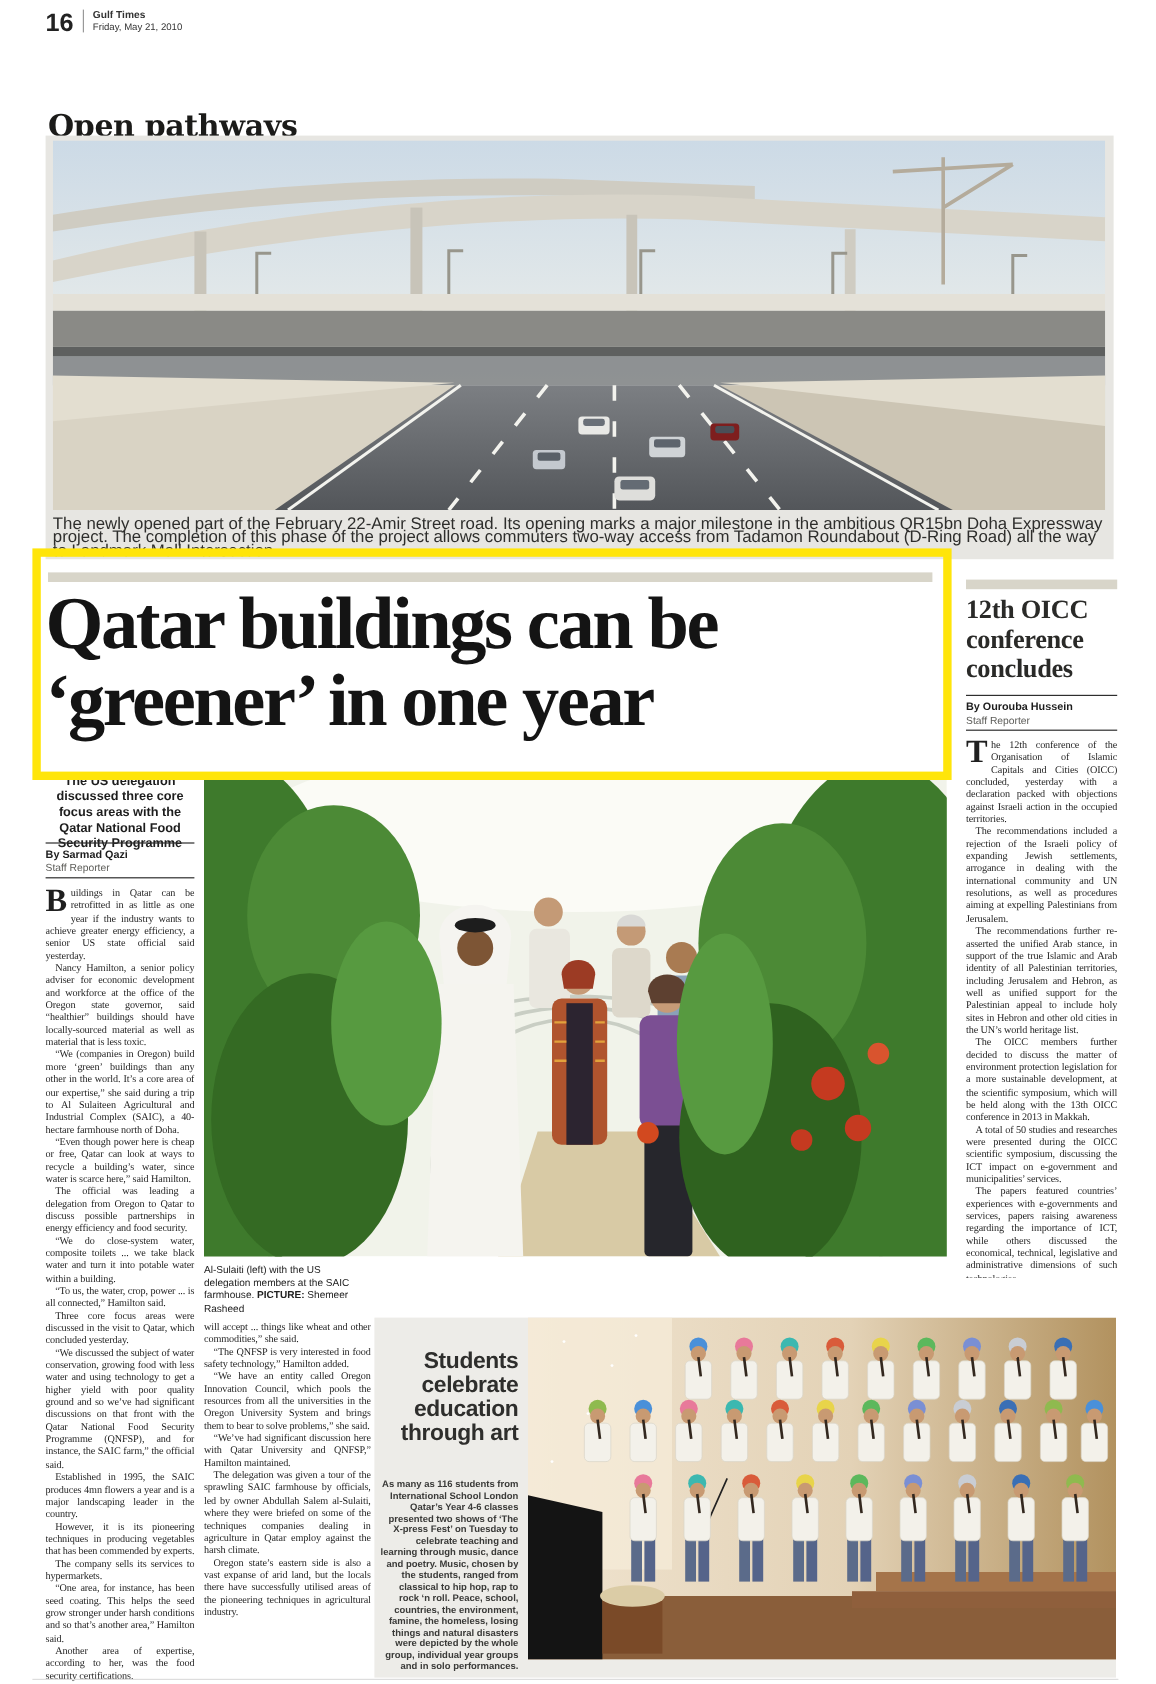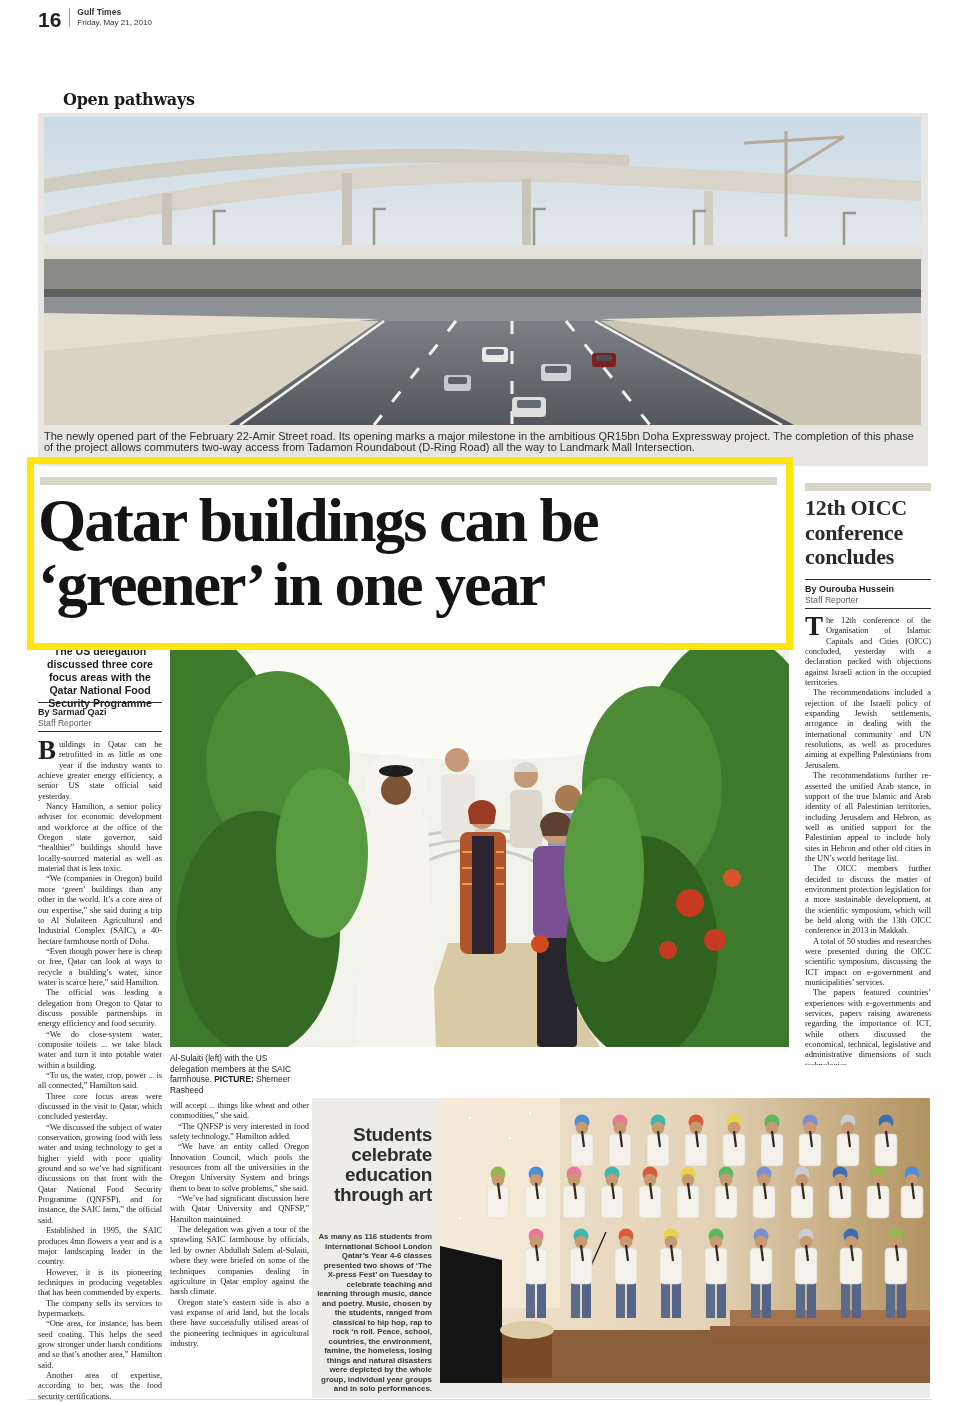--- a/index.html
+++ b/index.html
@@ -13,23 +13,23 @@
             border-left:1px solid #999;padding-left:7px;}
   .pubblock b{font-size:8.5px;}
   .banner{background:#b12b27;}
   .logo-circle{position:absolute;left:11px;top:6px;width:36px;height:36px;border-radius:50%;background:#fff;
                display:flex;align-items:center;justify-content:center;}
   .banner-title{position:absolute;left:72px;top:6px;font-family:"Liberation Sans",sans-serif;
                 font-size:30px;color:#fff;letter-spacing:1px;}
   .banner-title .pipe{color:#dba19a;font-weight:normal;margin-right:3px;}
 
   
-  .op-heading{font-family:"DejaVu Serif",serif;font-weight:bold;font-size:16px;color:#1b1b19;letter-spacing:-0.3px;margin-left:23px;}
+  .op-heading{font-family:"DejaVu Serif",serif;font-weight:bold;font-size:25px;color:#1b1b19;letter-spacing:-0.3px;}
   .grey-box{background:#e7e6e2;}
-  .op-caption{font-family:"Liberation Sans",sans-serif;font-size:11px;line-height:11px;color:#2e2e2c;}
+  .op-caption{font-family:"Liberation Sans",sans-serif;font-size:14px;line-height:11px;color:#2e2e2c;}
 
   
   .yellow-box{border:7px solid #ffe50a;background:transparent;z-index:6;}
 
   .kicker-bar{background:#d8d5c9;height:8px;}
 
   .headline{font-family:"Liberation Serif",serif;font-weight:bold;font-size:62px;line-height:64px;
             letter-spacing:-2px;color:#141414;margin:0;}
 
   .standfirst{font-family:"Liberation Sans",sans-serif;font-weight:bold;font-size:10.6px;line-height:13px;color:#1d1d1d;text-align:center;}

